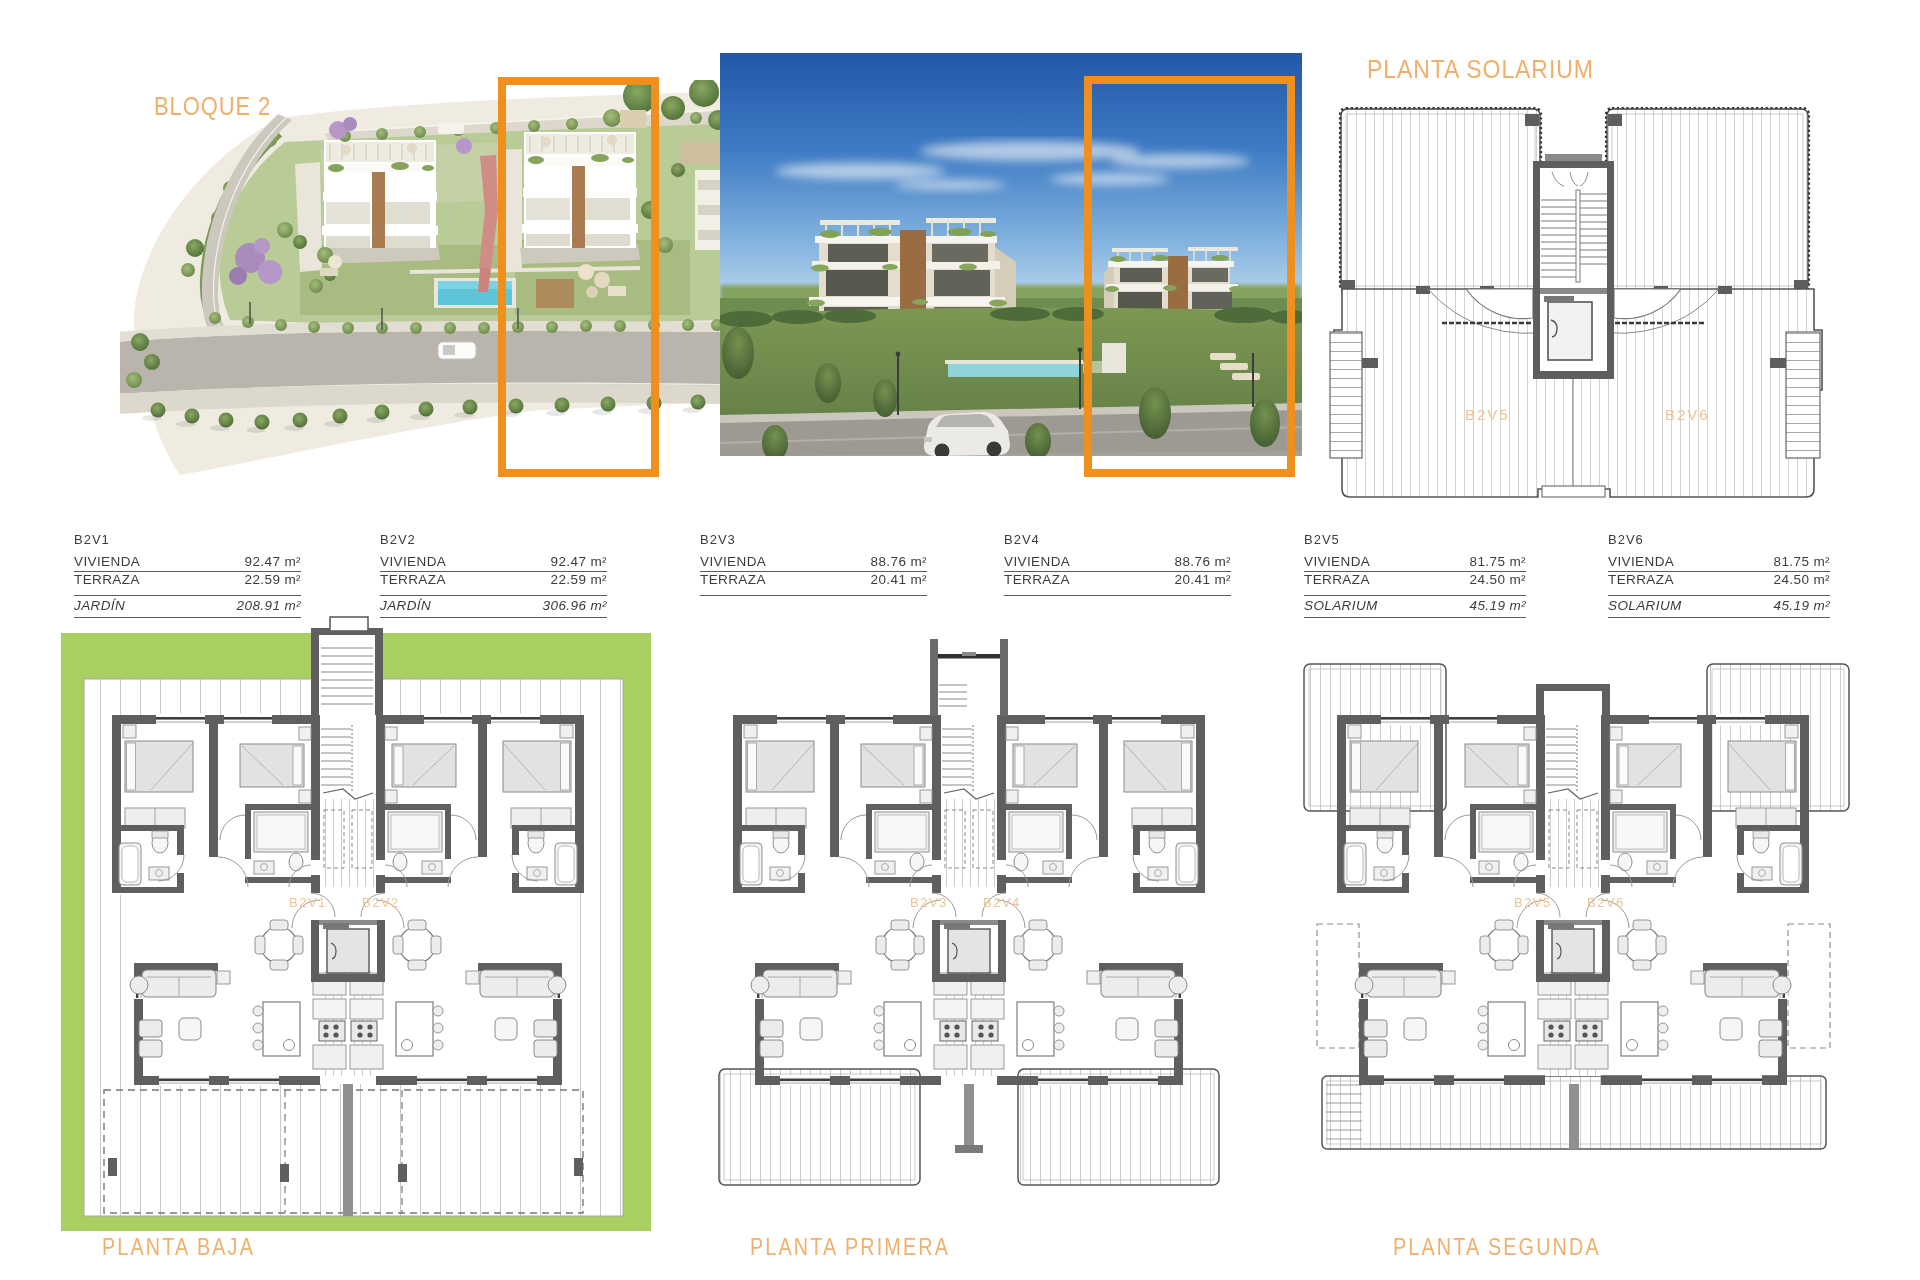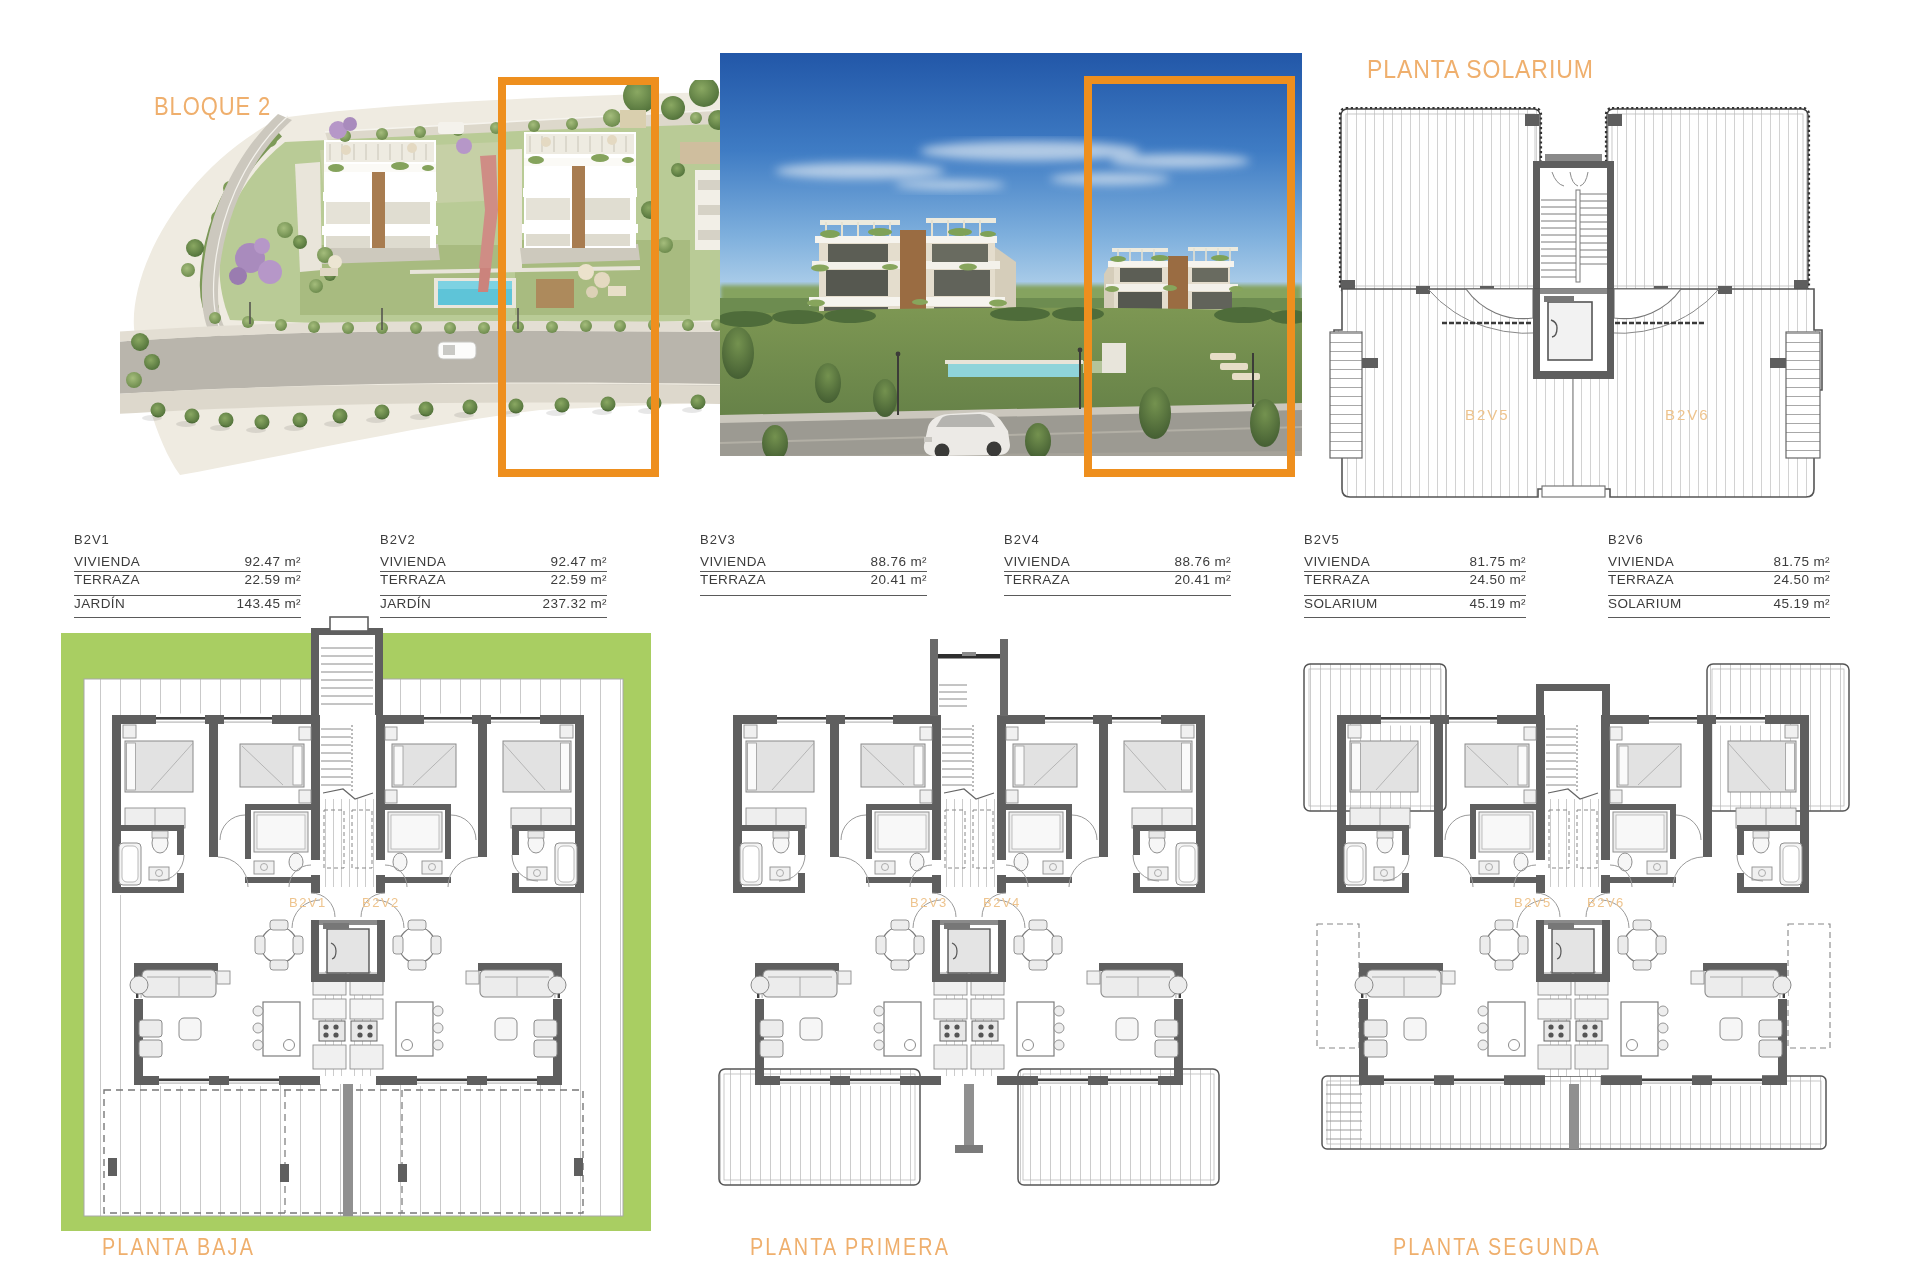--- a/index.html
+++ b/index.html
@@ -5,21 +5,21 @@
 html,body{margin:0;padding:0;background:#ffffff;}
 body{width:1920px;height:1280px;font-family:"Liberation Sans",sans-serif;}
 #page{position:relative;width:1920px;height:1280px;overflow:hidden;background:#ffffff;}
 .abs{position:absolute;}
 .olabel{position:absolute;color:#efaf6d;letter-spacing:2.5px;font-size:23px;}
 .tbl{position:absolute;width:227px;color:#3c3c3c;}
 .tbl .hd{font-size:13px;letter-spacing:1px;height:22px;}
 .tbl .row{display:flex;justify-content:space-between;border-bottom:1.3px solid #5a5a5a;font-size:13.5px;letter-spacing:0.4px;padding-bottom:2px;}
 .tbl .r1{height:15px;align-items:center;}
 .tbl .r2{height:21px;}
-.tbl .r3{height:19px;align-items:flex-start;}
+.tbl .r3{height:19px;align-items:center;font-style:italic;}
 .orect{position:absolute;border:8px solid #ee8f1e;}
 </style>
 </head>
 <body>
 <div id="page">
 
 <div class="olabel" style="left:154px;top:92px;font-size:25px;letter-spacing:1px;transform:scaleX(0.88);transform-origin:0 0;">BLOQUE 2</div>
 <div class="olabel" style="left:1367px;top:55px;font-size:25px;letter-spacing:1px;transform:scaleX(0.92);transform-origin:0 0;">PLANTA SOLARIUM</div>
 
 <svg class="abs" style="left:120px;top:80px;" width="600" height="430" viewBox="0 0 600 430">
@@ -562,36 +562,36 @@
   <div class="row r1">
         <span>VIVIENDA</span>
         <span>92.47 m²</span>
       </div>
   <div class="row r2">
         <span>TERRAZA</span>
         <span>22.59 m²</span>
       </div>
   <div class="row r3">
         <span>JARDÍN</span>
-        <span>143.45 m²</span>
+        <span>208.91 m²</span>
       </div>
 </div>
 <div class="tbl" style="left:380px;top:532px;">
   <div class="hd">B2V2</div>
   <div class="row r1">
         <span>VIVIENDA</span>
         <span>92.47 m²</span>
       </div>
   <div class="row r2">
         <span>TERRAZA</span>
         <span>22.59 m²</span>
       </div>
   <div class="row r3">
         <span>JARDÍN</span>
-        <span>237.32 m²</span>
+        <span>306.96 m²</span>
       </div>
 </div>
 <div class="tbl" style="left:700px;top:532px;">
   <div class="hd">B2V3</div>
   <div class="row r1">
         <span>VIVIENDA</span>
         <span>88.76 m²</span>
       </div>
   <div class="row r2">
         <span>TERRAZA</span>

